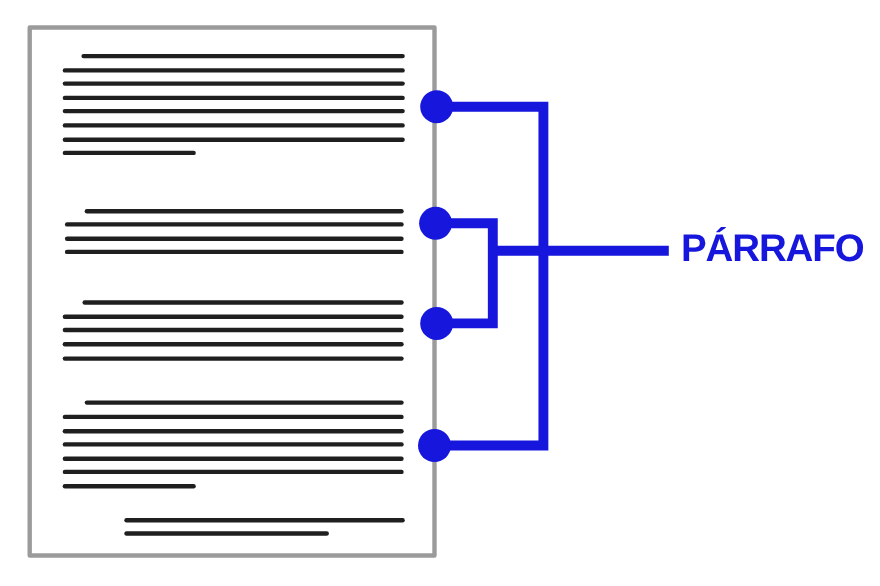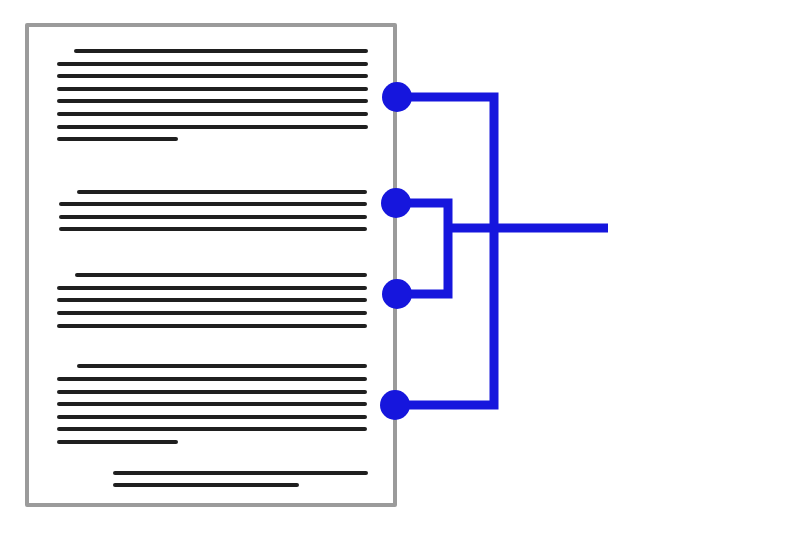--- a/index.html
+++ b/index.html
@@ -81,13 +81,14 @@
     </div>
   <svg id="connector" viewBox="0 0 800 533" xmlns="http://www.w3.org/2000/svg">
       <polyline points="397,97 494,97 494,405 395,405" fill="none" stroke="#1616dd" stroke-width="9" stroke-linejoin="miter"></polyline>
       <polyline points="396,203 448,203 448,294 397,294" fill="none" stroke="#1616dd" stroke-width="9" stroke-linejoin="miter"></polyline>
       <polyline points="448,228 608,228" fill="none" stroke="#1616dd" stroke-width="9" stroke-linejoin="miter"></polyline>
       <circle cx="397" cy="97" r="15" fill="#1616dd"></circle>
       <circle cx="396" cy="203" r="15" fill="#1616dd"></circle>
       <circle cx="397" cy="294" r="15" fill="#1616dd"></circle>
       <circle cx="395" cy="405" r="15" fill="#1616dd"></circle>
     </svg>
+  <div class="label" style="left: 619px; top: 228px; color: rgb(22, 22, 221);">PÁRRAFO</div>
 </div>
 
 </body></html>

